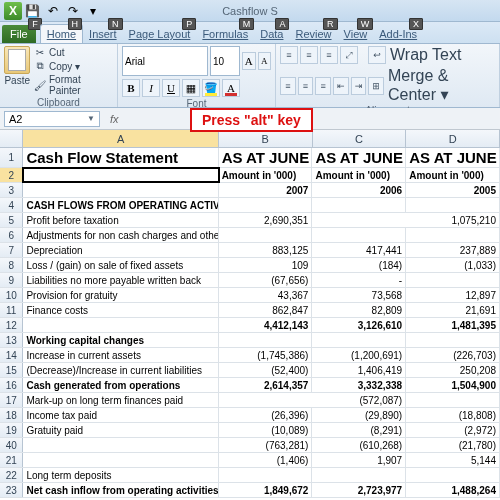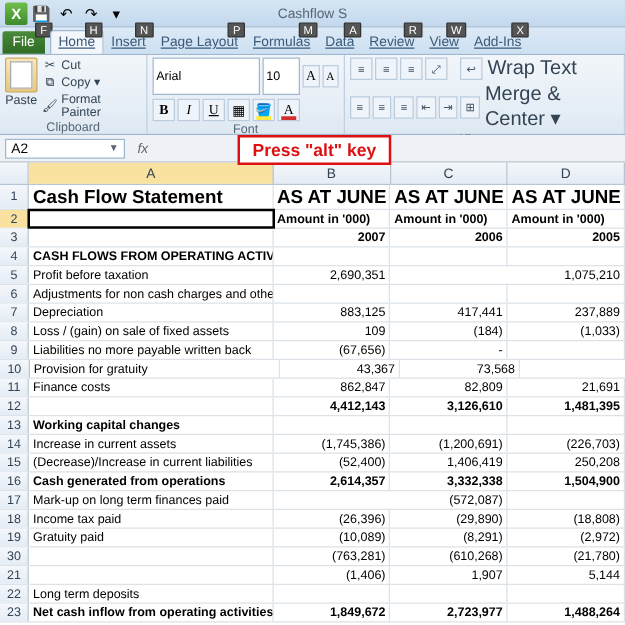--- a/index.html
+++ b/index.html
@@ -14,21 +14,21 @@
   .file-badge { position: absolute; top: -7px; right: -6px; background: #555; color: #fff; font-size: 9px; padding: 0px 3px; border: 1px solid #333; border-radius: 1px; }
   .tab { padding: 3px 6px; font-size: 11px; color: #3b5a7a; text-decoration: underline; position: relative; }
   .tab.active { background: #f3f6fa; border: 1px solid #9fb8d0; border-bottom: none; border-radius: 3px 3px 0 0; text-decoration: underline; }
   .tab-badge { position: absolute; top: -7px; right: 0; background: #555; color: #fff; font-size: 9px; padding: 0 3px; border: 1px solid #333; border-radius: 1px; }
   
   .ribbon { background: linear-gradient(#f2f6fa, #dfe9f3); height: 64px; border-bottom: 1px solid #9fb8d0; display: flex; }
   .rgroup { border-right: 1px solid #c0d0e0; padding: 2px 4px; display: flex; flex-direction: column; justify-content: space-between; }
   .rgroup-label { text-align: center; font-size: 10px; color: #567; padding-top: 1px; }
   
   .clipboard-body { display: flex; gap: 4px; }
-  .paste { display: flex; flex-direction: column; align-items: center; gap: 1px; }
+  .paste { display: flex; flex-direction: column; align-items: flex-end; gap: 1px; }
   .paste-icon { width: 26px; height: 28px; background: linear-gradient(#f9e7b8, #e8c878); border: 1px solid #c9a85a; border-radius: 2px; position: relative; }
   .paste-icon::before { content: ''; position: absolute; top: 2px; left: 3px; width: 16px; height: 20px; background: #fff; border: 1px solid #aaa; }
   .clip-stack { display: flex; flex-direction: column; gap: 2px; font-size: 10px; color: #345; }
   .clip-stack div { display: flex; align-items: center; gap: 3px; }
   .mini-icon { width: 12px; height: 12px; display: inline-flex; align-items: center; justify-content: center; font-size: 10px; }
   
   .font-body { display: flex; flex-direction: column; gap: 3px; }
   .font-row { display: flex; gap: 2px; align-items: center; }
   .font-sel { border: 1px solid #9fb8d0; background: #fff; font-size: 10px; padding: 14px 2px; height: 18px; }
   .font-btn { width: 18px; height: 18px; border: 1px solid #bcd; background: #eef4fa; display: flex; align-items: center; justify-content: center; font-size: 11px; font-family: 'Times New Roman', serif; }
@@ -234,20 +234,21 @@
       <div class="cell cA" style="width: 200px;">Liabilities no more payable written back</div>
       <div class="cell cB num" style="width: 96px;">(67,656)</div>
       <div class="cell cC num" style="width: 96px;">-</div>
       <div class="cell cD num" style="width: 96px;"></div>
     </div>
     <div class="row">
       <div class="rowh">10</div>
       <div class="cell cA" style="width: 200px;">Provision for gratuity</div>
       <div class="cell cB num" style="width: 96px;">43,367</div>
       <div class="cell cC num" style="width: 96px;">73,568</div>
+      <div class="cell cD num" style="width: 96px;">12,897</div>
     </div>
     <div class="row">
       <div class="rowh">11</div>
       <div class="cell cA" style="width: 200px;">Finance costs</div>
       <div class="cell cB num" style="width: 96px;">862,847</div>
       <div class="cell cC num" style="width: 96px;">82,809</div>
       <div class="cell cD num" style="width: 96px;">21,691</div>
     </div>
     <div class="row">
       <div class="rowh">12</div>
@@ -299,21 +300,21 @@
       <div class="cell cD num" style="width: 96px;">(18,808)</div>
     </div>
     <div class="row">
       <div class="rowh">19</div>
       <div class="cell cA" style="width: 200px;">Gratuity paid</div>
       <div class="cell cB num" style="width: 96px;">(10,089)</div>
       <div class="cell cC num" style="width: 96px;">(8,291)</div>
       <div class="cell cD num" style="width: 96px;">(2,972)</div>
     </div>
     <div class="row">
-      <div class="rowh">30</div>
+      <div class="rowh">40</div>
       <div class="cell cA" style="width: 200px;"></div>
       <div class="cell cB num" style="width: 96px;">(763,281)</div>
       <div class="cell cC num" style="width: 96px;">(610,268)</div>
       <div class="cell cD num" style="width: 96px;">(21,780)</div>
     </div>
     <div class="row">
       <div class="rowh">21</div>
       <div class="cell cA" style="width: 200px;"></div>
       <div class="cell cB num" style="width: 96px;">(1,406)</div>
       <div class="cell cC num" style="width: 96px;">1,907</div>

